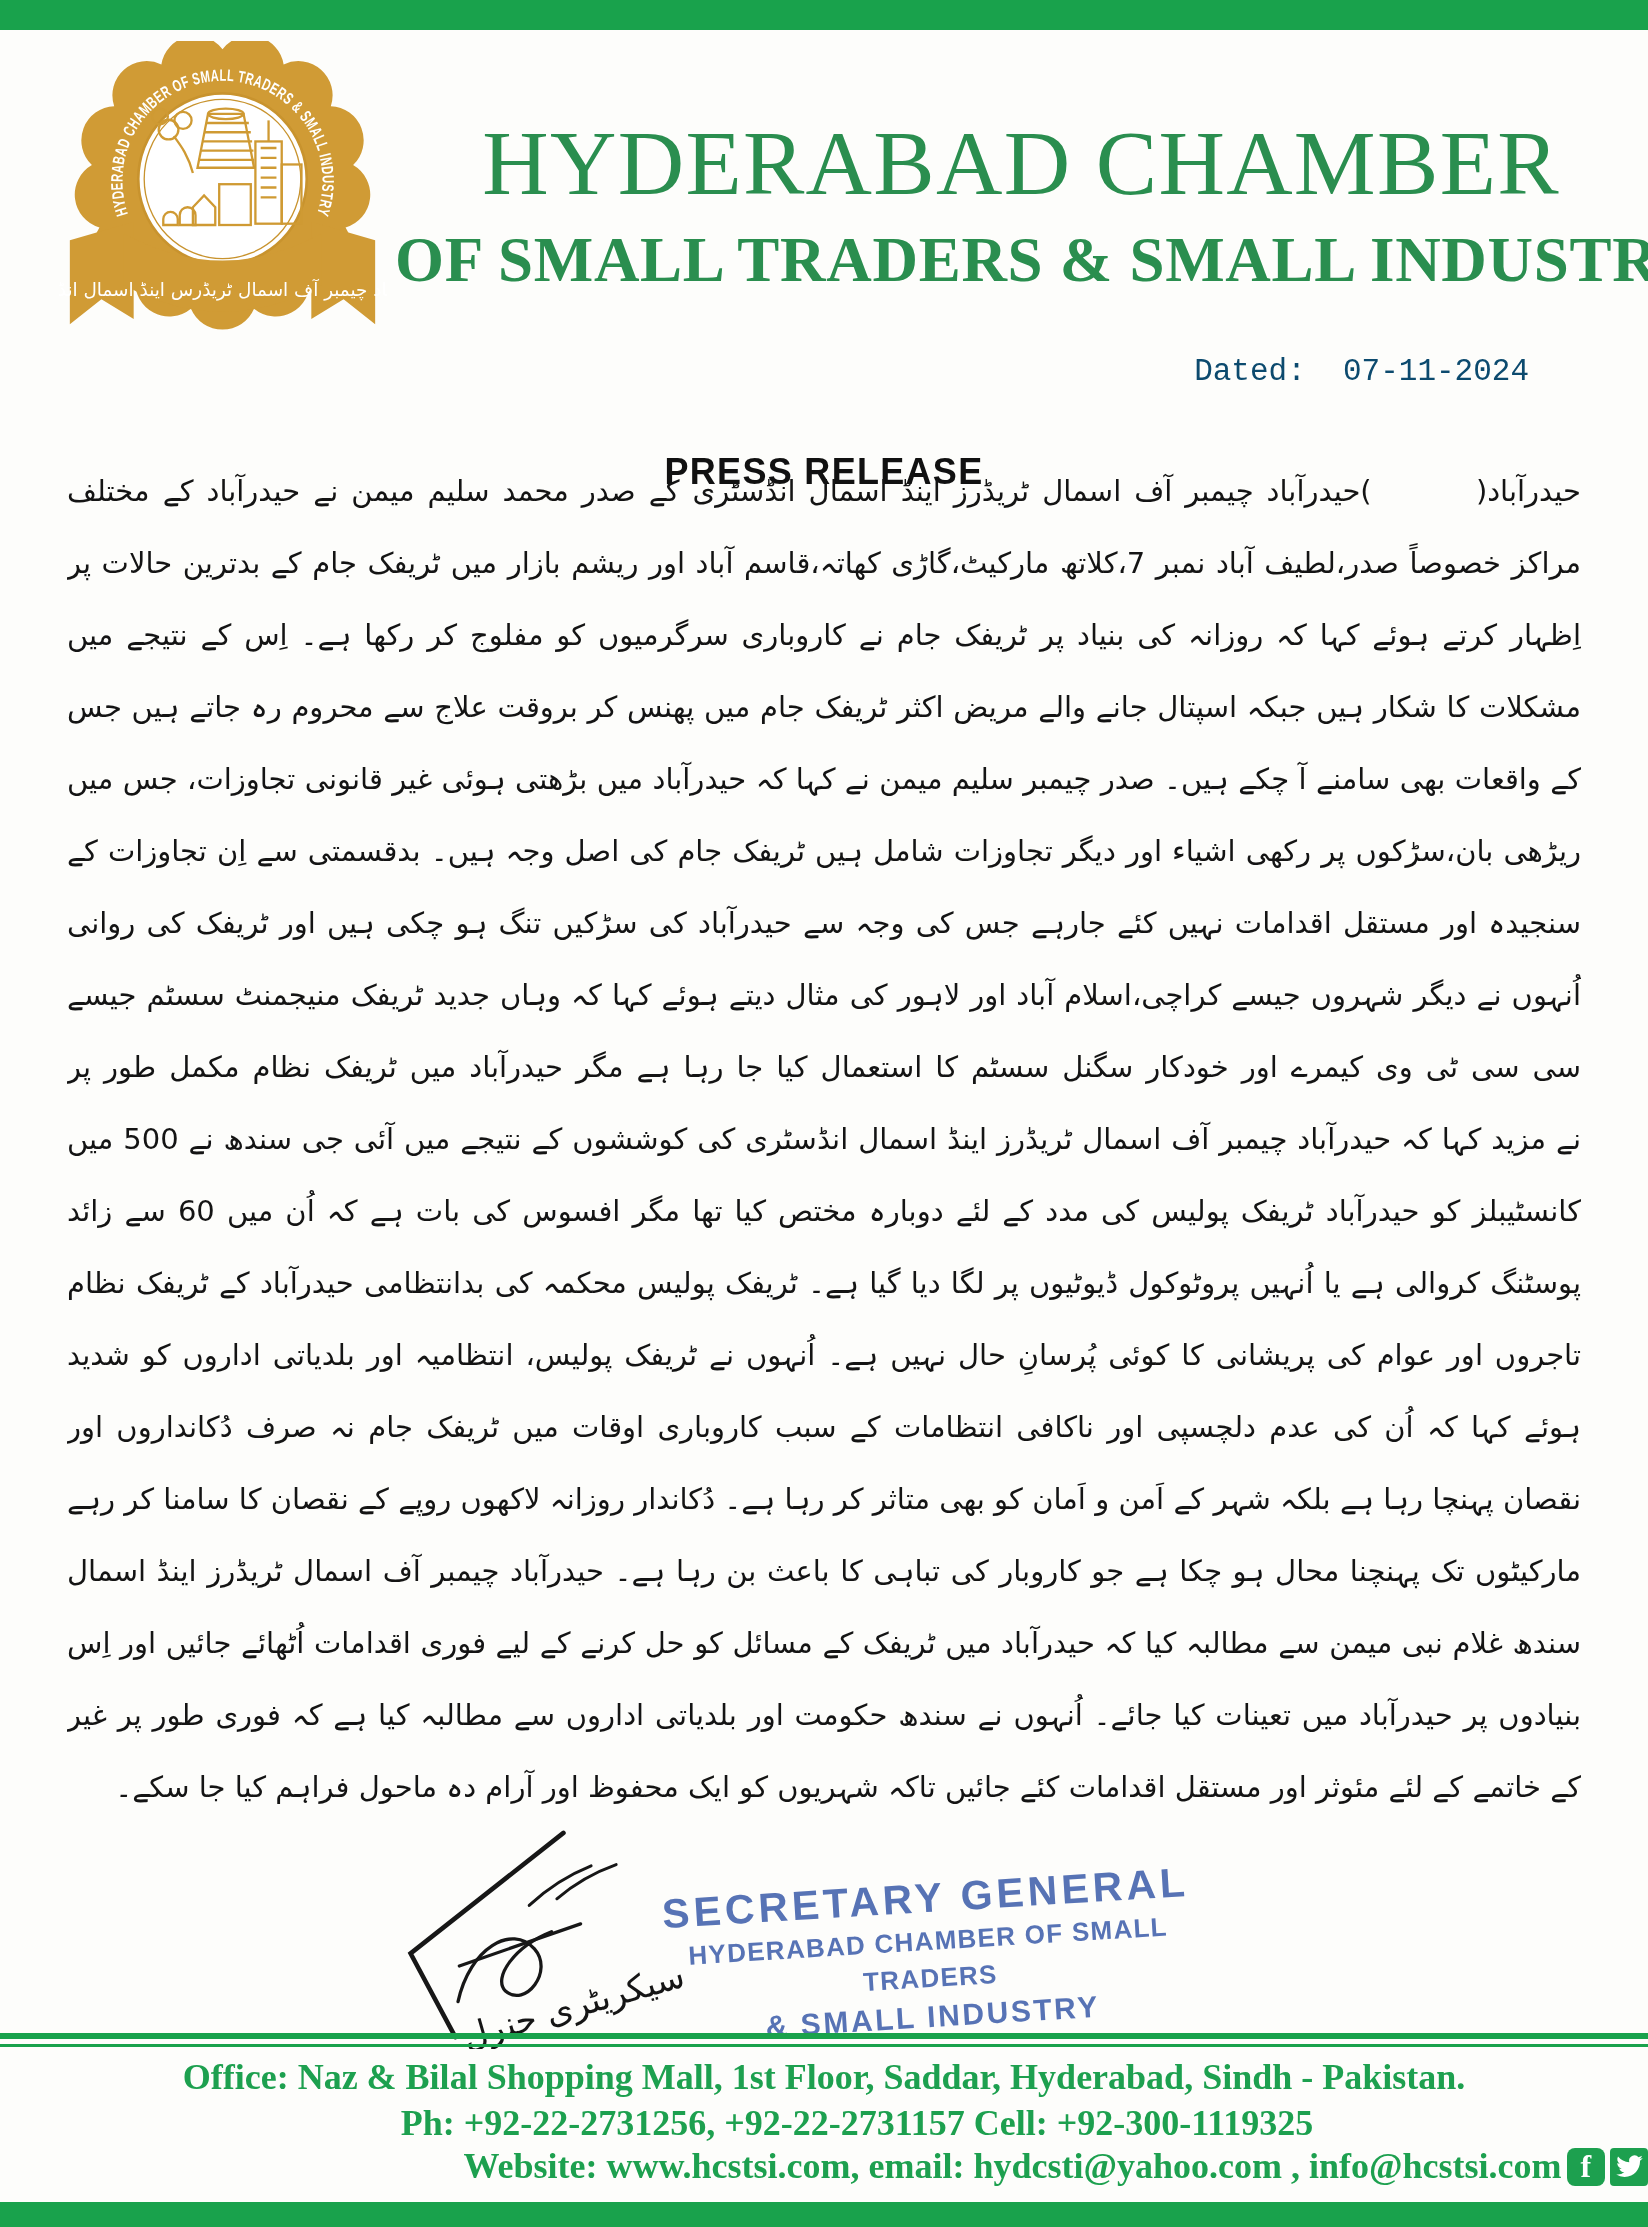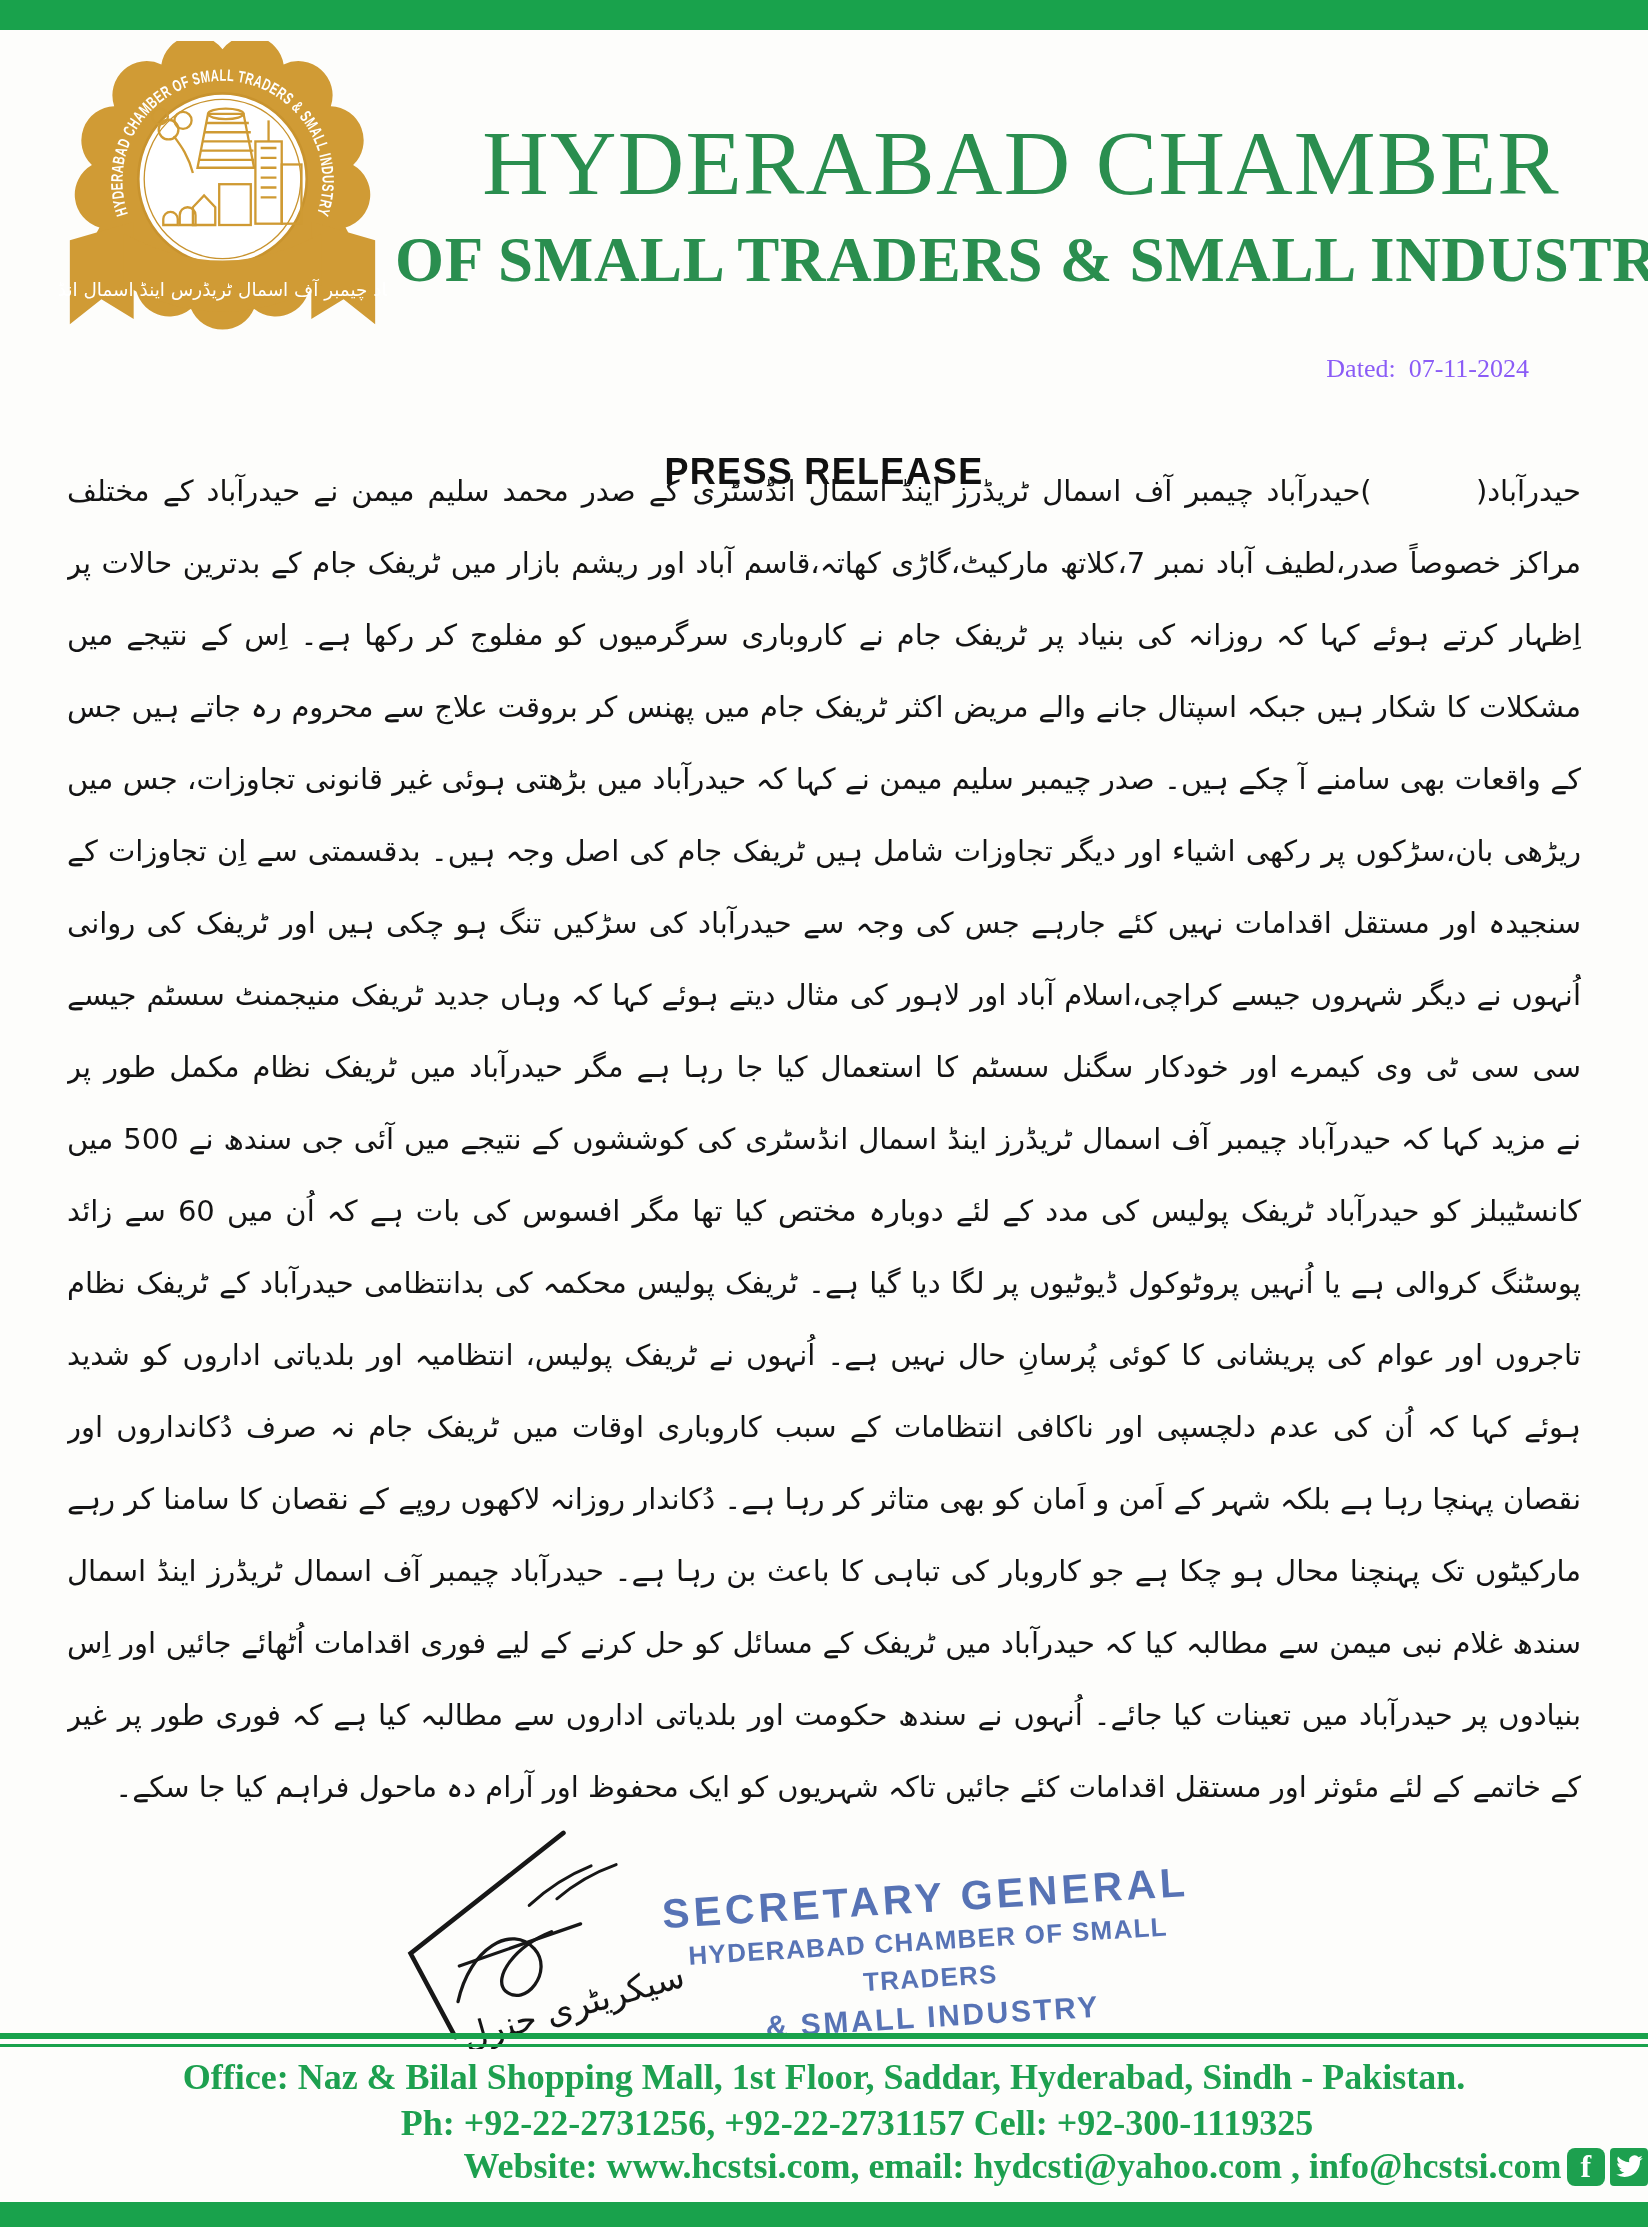--- a/index.html
+++ b/index.html
@@ -9,22 +9,22 @@
   .botbar{position:absolute;left:0;top:2202px;width:100%;height:26px;background:#19a24c;}
   .rule-thick{position:absolute;left:0;top:2033px;width:100%;height:6px;background:#19a24c;}
   .rule-thin{position:absolute;left:0;top:2044px;width:100%;height:3.3px;background:#19a24c;}
 
   .logo{position:absolute;left:58px;top:41px;width:329px;height:293px;}
 
   .titleblock{position:absolute;left:395px;top:112px;width:1252px;text-align:center;color:#2a8e4f;}
   .title1{font-size:92px;font-weight:normal;line-height:102px;letter-spacing:1.3px;white-space:nowrap;}
   .title2{font-size:63px;font-weight:bold;line-height:76px;margin-top:8px;letter-spacing:0.7px;white-space:nowrap;}
 
-  .dated{position:absolute;top:354px;right:119px;font-family:Liberation Serif, serif;
-         font-size:26px;color:#8b5cf6;}
+  .dated{position:absolute;top:354px;right:119px;font-family:Liberation Mono, monospace;
+         font-size:31px;color:#0c4a6e;}
   .pressrelease{position:absolute;top:403px;left:0;width:100%;text-align:center;
          font-family:Liberation Sans, sans-serif;font-weight:bold;font-size:36px;
          letter-spacing:1.3px;color:#111;margin-top:48px;}
 
   .bodytext{position:absolute;left:67px;top:455px;width:1514px;direction:rtl;color:#141414;
             font-family:"DejaVu Sans",sans-serif;}
   .uline{font-size:29px;line-height:72px;height:72px;overflow:hidden;
          text-align:justify;text-align-last:justify;}
   .uline.last{text-align:center;text-align-last:right;}
 

